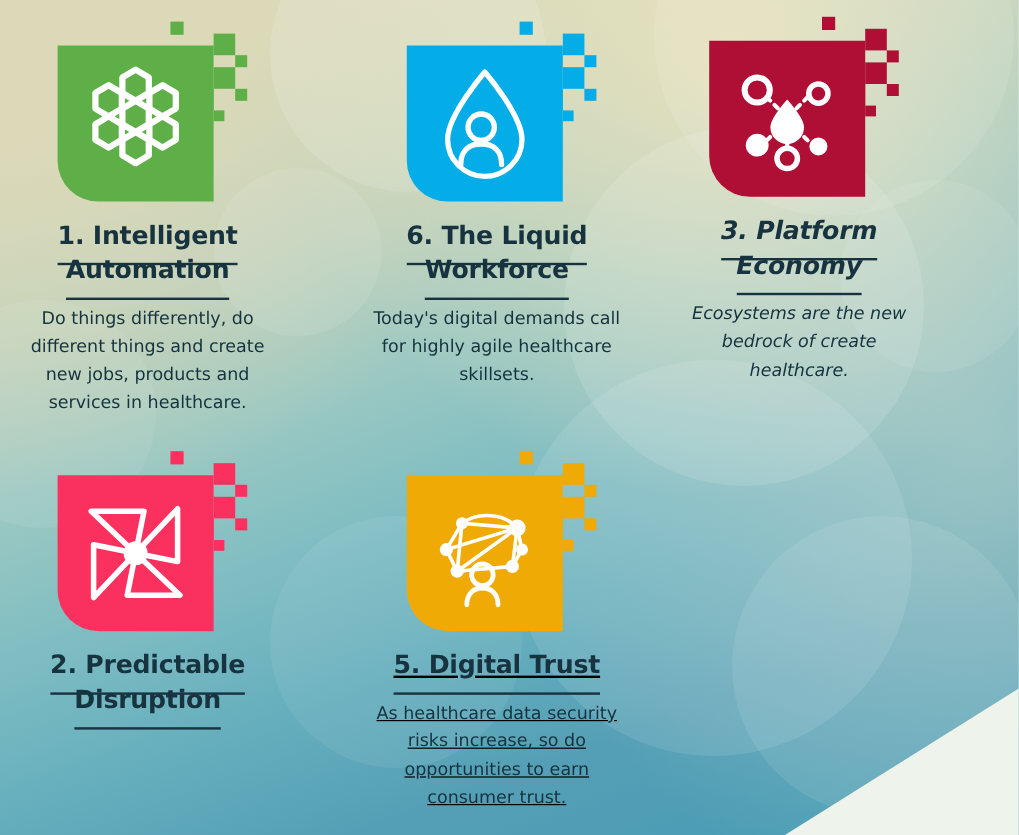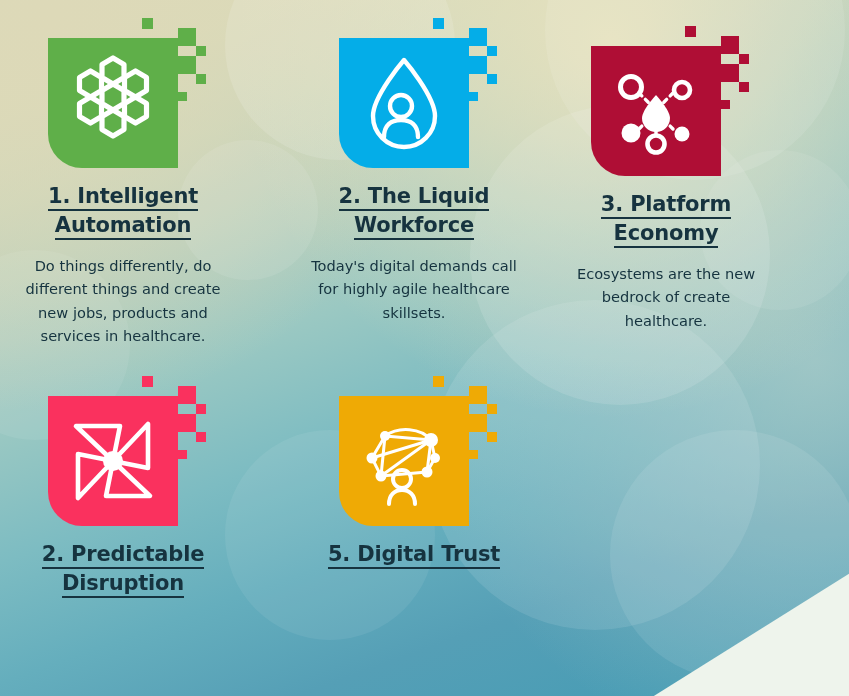--- a/index.html
+++ b/index.html
@@ -46,21 +46,21 @@
   .icon{position:absolute;left:10px;top:28px;width:130px;height:130px;}
   .icon svg{display:block;width:130px;height:130px;}
 
   .title{
     margin:12px auto 0;width:230px;
     font-size:21px;font-weight:700;line-height:1.38;
     color:#16333f;letter-spacing:-0.2px;
   }
   .title span{
     border-bottom:2px solid #16333f;
-    display:inline;padding-bottom:1px;
+    display:inline;padding-bottom:11px;
     text-decoration:none;
     box-decoration-break:clone;-webkit-box-decoration-break:clone;
   }
   .desc{
     margin:14px auto 0;width:215px;
     font-size:14.6px;line-height:1.60;color:#15333f;
   }
 </style>
 </head>
 <body>
@@ -130,25 +130,25 @@
         <div class="icon">
           <svg viewBox="0 0 130 130">
             <g fill="none" stroke="#ffffff" stroke-width="4.4" stroke-linejoin="round" stroke-linecap="round">
               <path d="M65 22 C65 22 96 58 96 78 A31 31 0 0 1 34 78 C34 58 65 22 65 22 Z"></path>
               <circle cx="62" cy="68" r="11"></circle>
               <path d="M45 99 C45 87 52.5 82 62 82 C71.5 82 79 87 79 99"></path>
             </g>
           </svg>
         </div>
       </div>
-      <div class="title"><span>2. The Liquid Workforce</span></div>
+      <div class="title"><span>6. The Liquid Workforce</span></div>
       <div class="desc">Today's digital demands call for highly agile healthcare skillsets.</div>
     </div>
 
-    <div class="card" style="left:536px;top:18px;">
+    <div class="card" style="left:536px;top:6px;font-style:italic;">
       <div class="tilewrap">
         <div class="tile" style="background:#af0e35;"></div>
         <div class="pixels">
           <i style="left:140px;top:18px;width:18px;height:18px;background:#af0e35;"></i>
           <i style="left:158px;top:36px;width:10px;height:10px;background:#af0e35;"></i>
           <i style="left:122px;top:36px;width:10px;height:10px;background:#af0e35;"></i>
           <i style="left:140px;top:46px;width:18px;height:18px;background:#af0e35;"></i>
           <i style="left:158px;top:64px;width:10px;height:10px;background:#af0e35;"></i>
           <i style="left:113px;top:55px;width:9px;height:9px;background:#af0e35;"></i>
           <i style="left:122px;top:64px;width:18px;height:18px;background:#af0e35;"></i>
@@ -199,21 +199,21 @@
               <path d="M65 65 L102 100 L58 100 Z"></path>
               <path d="M65 65 L30 102 L30 58 Z"></path>
             </g>
             <circle cx="65" cy="65" r="10" fill="#ffffff"></circle>
           </svg>
         </div>
       </div>
       <div class="title"><span>2. Predictable Disruption</span></div>
     </div>
 
-    <div class="card" style="left:284px;top:368px;">
+    <div class="card" style="left:284px;top:368px;text-decoration:underline;">
       <div class="tilewrap">
         <div class="tile" style="background:#efaa05;"></div>
         <div class="pixels">
           <i style="left:140px;top:18px;width:18px;height:18px;background:#efaa05;"></i>
           <i style="left:158px;top:36px;width:10px;height:10px;background:#efaa05;"></i>
           <i style="left:122px;top:36px;width:10px;height:10px;background:#efaa05;"></i>
           <i style="left:140px;top:46px;width:18px;height:18px;background:#efaa05;"></i>
           <i style="left:158px;top:64px;width:10px;height:10px;background:#efaa05;"></i>
           <i style="left:113px;top:55px;width:9px;height:9px;background:#efaa05;"></i>
           <i style="left:122px;top:64px;width:18px;height:18px;background:#efaa05;"></i>
@@ -242,16 +242,17 @@
             <circle cx="42" cy="80" r="5.5" fill="#ffffff"></circle>
             <circle cx="88" cy="76" r="5.5" fill="#ffffff"></circle>
             <g fill="none" stroke="#ffffff" stroke-width="4" stroke-linejoin="round" stroke-linecap="round">
               <circle cx="63" cy="83" r="9"></circle>
               <path d="M50 108 C50 99 55.5 94 63 94 C70.5 94 76 99 76 108"></path>
             </g>
           </svg>
         </div>
       </div>
       <div class="title"><span>5. Digital Trust </span></div>
+      <div class="desc">As healthcare data security risks increase, so do opportunities to earn consumer trust.</div>
     </div>
 
   </div>
 </div>
 
 </body></html>

